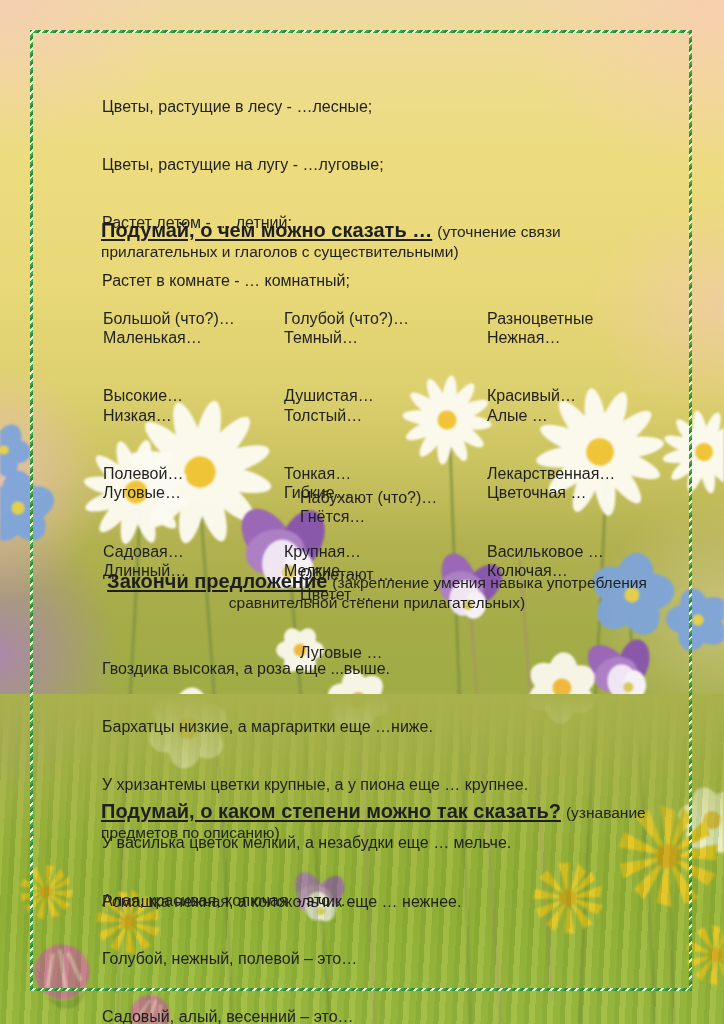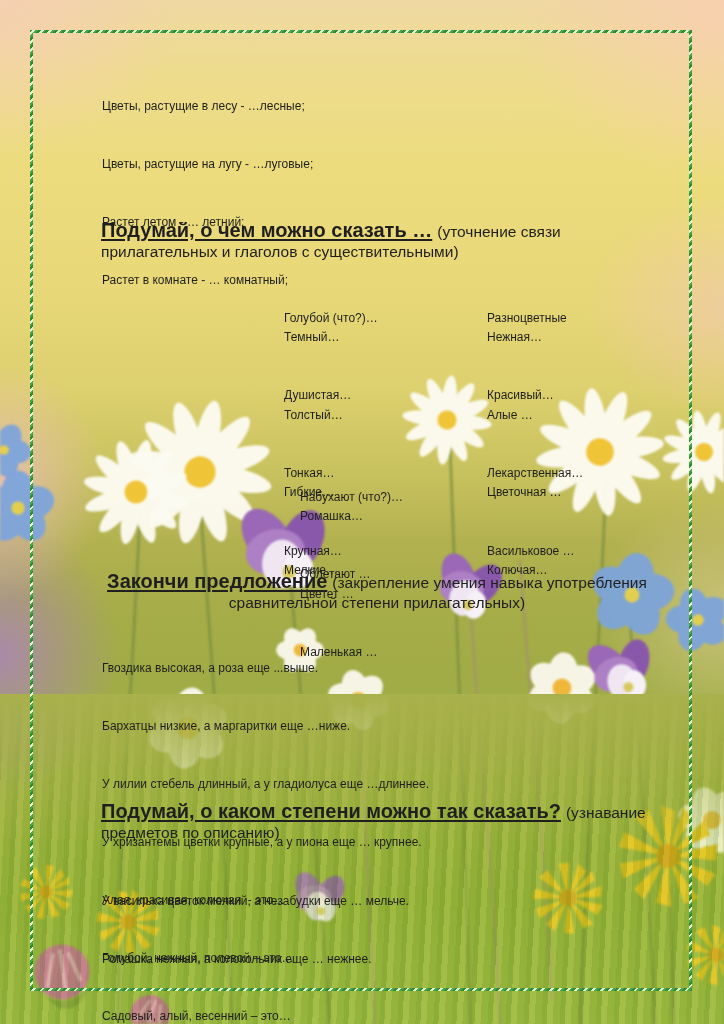--- a/index.html
+++ b/index.html
@@ -31,21 +31,21 @@
         rgba(196,214,88,.25) 5px 11px,
         rgba(138,172,46,.30) 11px 18px);
   }
   .frame{
     position:absolute;left:30px;top:30px;right:32px;bottom:33px;
     border:3px solid transparent;
     border-image:repeating-linear-gradient(135deg,#2e8b2e 0 2px,#e4f3d2 2px 4px,#49a549 4px 6px) 3 round;
     pointer-events:none;
   }
   .abs{position:absolute;}
-  .txt{font-size:12px;line-height:19.4px;white-space:pre;}
+  .txt{font-size:16px;line-height:19.4px;white-space:pre;}
   .heading-p{margin:0;font-size:15.5px;line-height:19.8px;width:552px;}
   .heading-p .h{font-weight:bold;font-size:20px;text-decoration:underline;text-decoration-thickness:2px;text-underline-offset:2px;}
   .heading-p .note{margin-left:5px;}
   .colwrap{width:560px;height:160px;}
   .col{position:absolute;top:0;}
   .col .txt div{min-height:19.2px;}
 </style>
 </head>
 <body>
 
@@ -182,20 +182,28 @@
     <div>Цветы, растущие на лугу - …луговые;</div>
     <div>Растет летом - … летний;</div>
     <div>Растет в комнате - … комнатный;</div>
   </div>
 
   <p class="abs heading-p" style="left:101px;top:221px;">
     <span class="h">Подумай, о чем можно сказать …</span><span class="note">(уточнение связи прилагательных и глаголов с существительными)</span>
   </p>
 
   <div class="abs colwrap" style="left:103px;top:270px;">
+    <div class="col" style="left:0;">
+      <div class="txt">
+        <div>Большой (что?)…</div><div>Маленькая…</div>
+        <div>Высокие…</div><div>Низкая…</div>
+        <div>Полевой…</div><div>Луговые…</div>
+        <div>Садовая…</div><div>Длинный…</div>
+      </div>
+    </div>
     <div class="col" style="left:181px;">
       <div class="txt">
         <div>Голубой (что?)…</div><div>Темный…</div>
         <div>Душистая…</div><div>Толстый…</div>
         <div>Тонкая…</div><div>Гибкие…</div>
         <div>Крупная…</div><div>Мелкие…</div>
       </div>
     </div>
     <div class="col" style="left:384px;">
       <div class="txt">
@@ -203,35 +211,34 @@
         <div>Красивый…</div><div>Алые …</div>
         <div>Лекарственная…</div><div>Цветочная …</div>
         <div>Васильковое …</div><div>Колючая…</div>
       </div>
     </div>
   </div>
 
   <div class="abs colwrap" style="left:103px;top:449px;height:100px;">
     <div class="col" style="left:197px;">
       <div class="txt">
-        <div>Набухают (что?)…</div><div>Ромашка…</div>
+        <div>Набухают (что?)…</div><div>Гнётся…</div>
         <div>Облетают …</div><div>Цветет …</div>
-        <div>Маленькая …</div>
+        <div>Луговые …</div>
       </div>
     </div>
   </div>
 
   <p class="abs heading-p" style="left:101px;top:572px;text-align:center;">
     <span class="h">Закончи предложение</span><span class="note">(закрепление умения навыка употребления сравнительной степени прилагательных)</span>
   </p>
 
   <div class="abs txt" style="left:102px;top:620px;">
     <div>Гвоздика высокая, а роза еще ...выше.</div>
     <div>Бархатцы низкие, а маргаритки еще …ниже.</div>
-    <div>У лилии стебель длинный, а у гладиолуса еще …длиннее.</div>
     <div>У хризантемы цветки крупные, а у пиона еще … крупнее.</div>
     <div>У василька цветок мелкий, а незабудки еще … мельче.</div>
     <div>Ромашка нежная, а колокольчик еще … нежнее.</div>
     
   </div>
 
   <p class="abs heading-p" style="left:101px;top:802px;">
     <span class="h">Подумай, о каком степени можно так сказать?</span><span class="note">(узнавание предметов по описанию)</span>
   </p>
 

